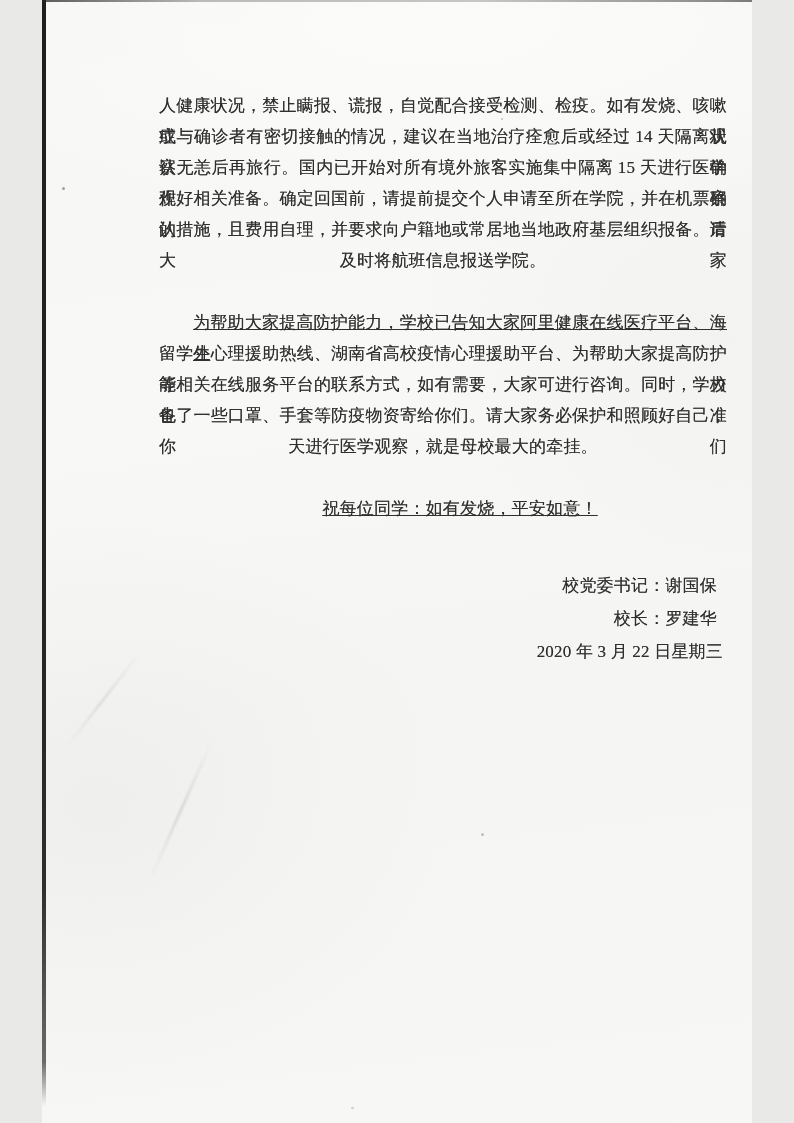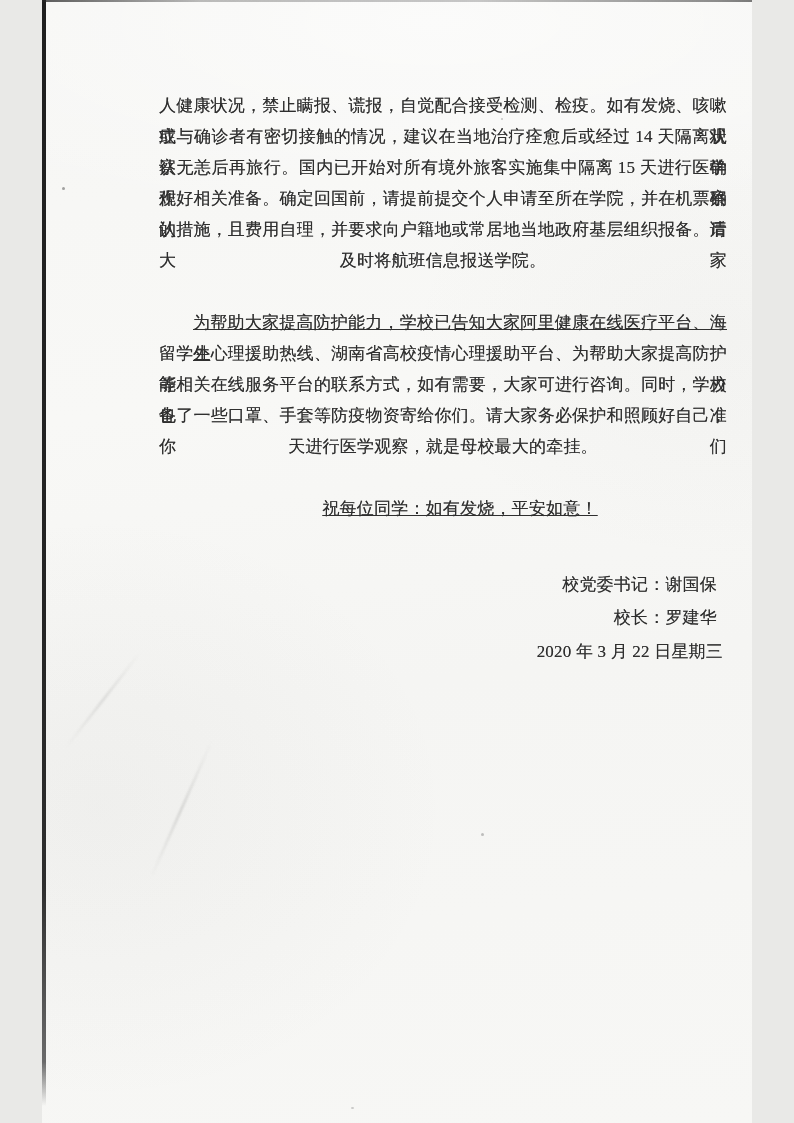--- a/index.html
+++ b/index.html
@@ -84,21 +84,21 @@
   .just {
     white-space: normal;
     text-align: justify;
     text-align-last: justify;
   }
   .indent { padding-left: 34px; text-decoration: underline; }
   .spacer { height: 31px; }
   .spacer-lg { height: 45px; }
   .sig-block { text-align: right; }
   .sig-line { height: 33px; line-height: 33px; }
-  .sig-names { padding-right: 10px; font-family: Liberation Mono, monospace; }
+  .sig-names { padding-right: 10px; }
   .sig-date { padding-right: 4px; }
 </style>
 </head>
 <body>
 
 <div class="page">
 
   <div class="edge-left"></div>
   <div class="edge-top"></div>
   <div class="crease-1"></div>

